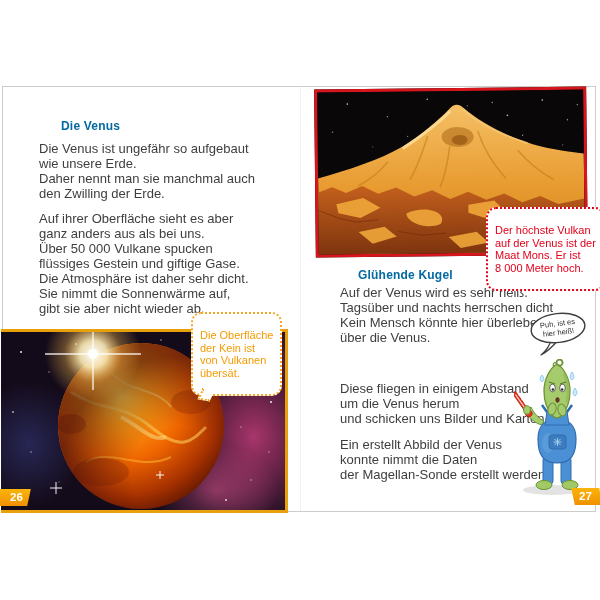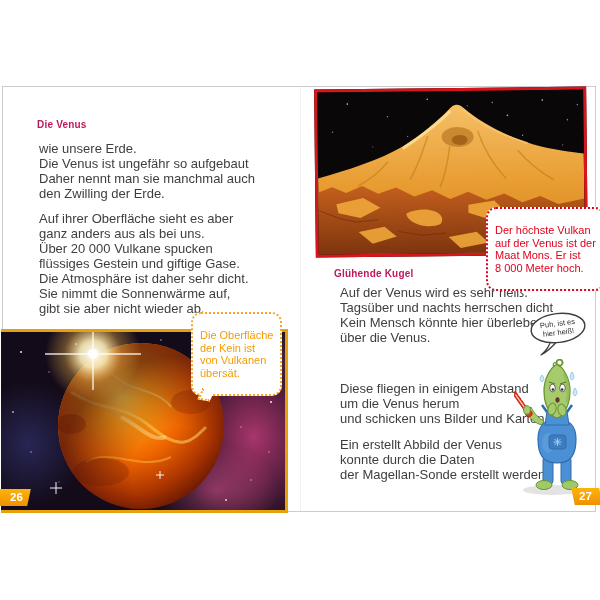--- a/index.html
+++ b/index.html
@@ -10,21 +10,21 @@
   .spread{
     position:absolute;left:2px;top:86px;width:594px;height:426px;
     background:#fff;border:1px solid #cccccc;box-sizing:border-box;
   }
   .gutter{position:absolute;left:297px;top:0;width:1px;height:100%;background:rgba(0,0,0,.05);}
   .page{position:absolute;top:0;height:100%;width:297px;}
   .page-left{left:0;}
   .page-right{left:297px;}
 
   .heading{
-    position:absolute;font-size:10px;font-weight:bold;color:#be185d;letter-spacing:.2px;z-index:2;
+    position:absolute;font-size:12px;font-weight:bold;color:#0369a1;letter-spacing:.2px;z-index:2;margin-left:24px;
   }
   .body-text{position:absolute;font-size:13px;line-height:15px;color:#3e3e3e;z-index:2;white-space:nowrap;}
 
   .callout{
     position:absolute;background:#fff;border:2px dotted #f5a623;border-radius:10px;
     padding:15px 7px;font-size:11px;line-height:12.5px;z-index:5;white-space:nowrap;
   }
   .callout-orange{color:#f59b00;border-color:#f5a623;}
   .callout-red{color:#e2001a;border-color:#e2001a;}
   .callout-tail{
@@ -61,29 +61,29 @@
 </head>
 <body>
 
 <div class="spread">
   <div class="gutter"></div>
 
   <div class="page page-left">
     <div class="heading" style="left:34px;top:32px">Die Venus</div>
 
     <div class="body-text" style="left:36px;top:54px">
+        <div>Die Venus ist ungefähr so aufgebaut</div>
         <div>wie unsere Erde.</div>
-        <div>Die Venus ist ungefähr so aufgebaut</div>
         <div>Daher nennt man sie manchmal auch</div>
         <div>den Zwilling der Erde.</div>
       </div>
     <div class="body-text" style="left:36px;top:124px">
         <div>Auf ihrer Oberfläche sieht es aber</div>
         <div>ganz anders aus als bei uns.</div>
-        <div>Über 20 000 Vulkane spucken</div>
+        <div>Über 50 000 Vulkane spucken</div>
         <div>flüssiges Gestein und giftige Gase.</div>
         <div>Die Atmosphäre ist daher sehr dicht.</div>
         <div>Sie nimmt die Sonnenwärme auf,</div>
         <div>gibt sie aber nicht wieder ab.</div>
       </div>
 
     <div class="callout callout-orange" style="left:188px;top:225px">
       <div>
           <div>Die Oberfläche</div>
           <div>der Kein ist</div>
@@ -259,21 +259,21 @@
         <div>Kein Mensch könnte hier überleben.</div>
         <div>über die Venus.</div>
       </div>
     <div class="body-text" style="left:40px;top:294px">
         <div>Diese fliegen in einigem Abstand</div>
         <div>um die Venus herum</div>
         <div>und schicken uns Bilder und Karten.</div>
       </div>
     <div class="body-text" style="left:40px;top:350px">
         <div>Ein erstellt Abbild der Venus</div>
-        <div>konnte durch die Daten</div>
+        <div>konnte nimmt die Daten</div>
         <div>der Magellan-Sonde erstellt werden.</div>
       </div>
 
     <div class="speech-bubble">
       <svg viewBox="0 0 64 56">
         <path d="M26,34 C24,41 20,47 15,51 C21,48 28,41 33,35 Z" fill="#ffffff" stroke="#3e3e3e" stroke-width="1.2" stroke-linejoin="round"></path>
         <g transform="rotate(-7 32 24)">
           <ellipse cx="32" cy="24" rx="27" ry="14.5" fill="#ffffff" stroke="#3e3e3e" stroke-width="1.4"></ellipse>
           <text x="32" y="22" text-anchor="middle" font-size="7.5" fill="#2e2e2e">Puh, ist es</text>
           <text x="32" y="31" text-anchor="middle" font-size="7.5" fill="#2e2e2e">hier heiß!</text>

